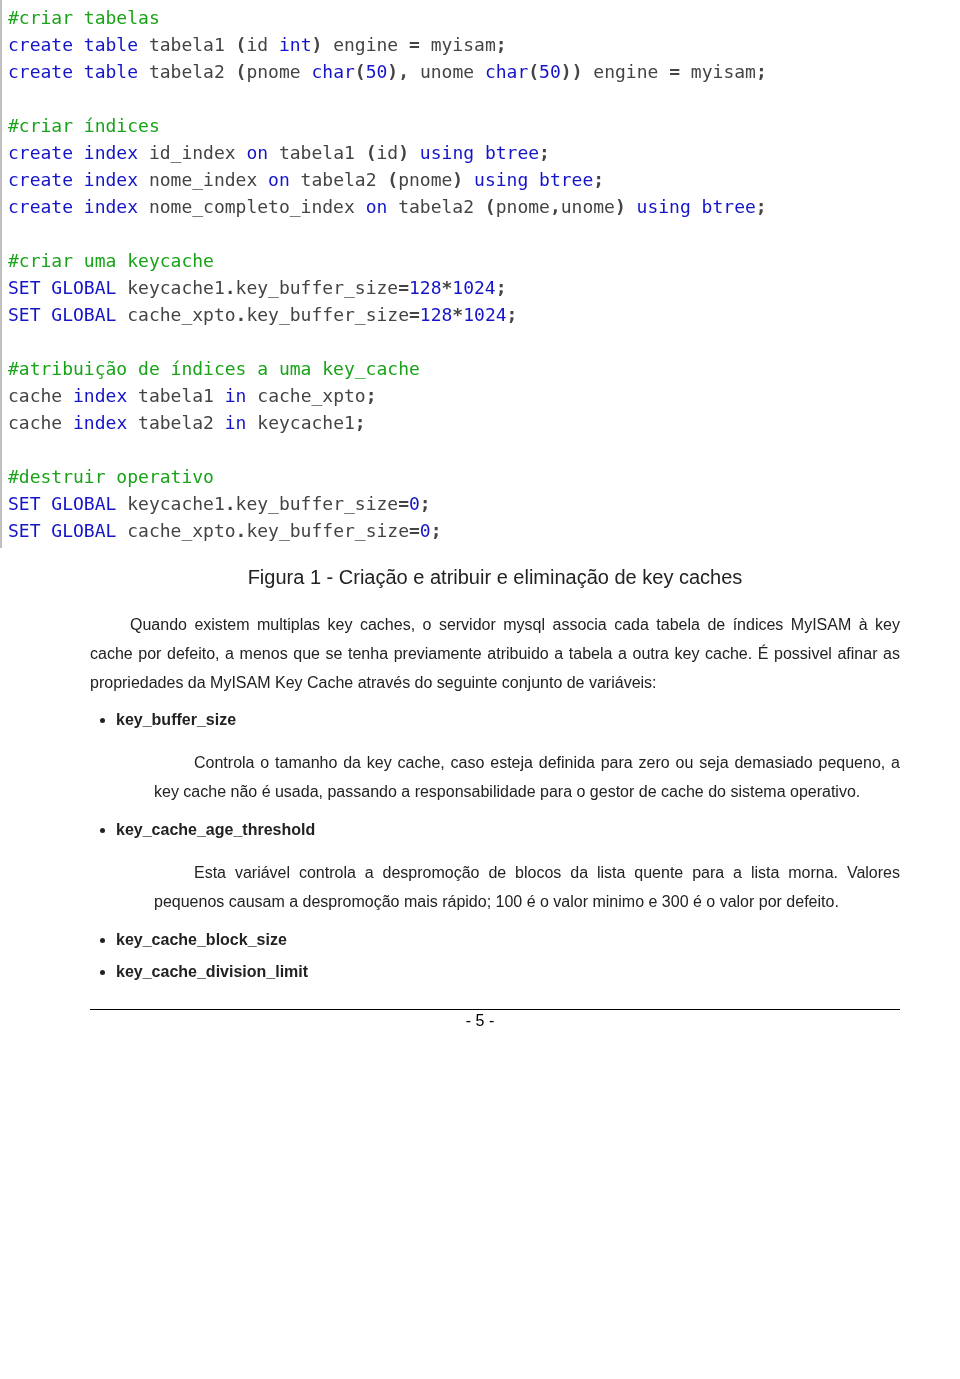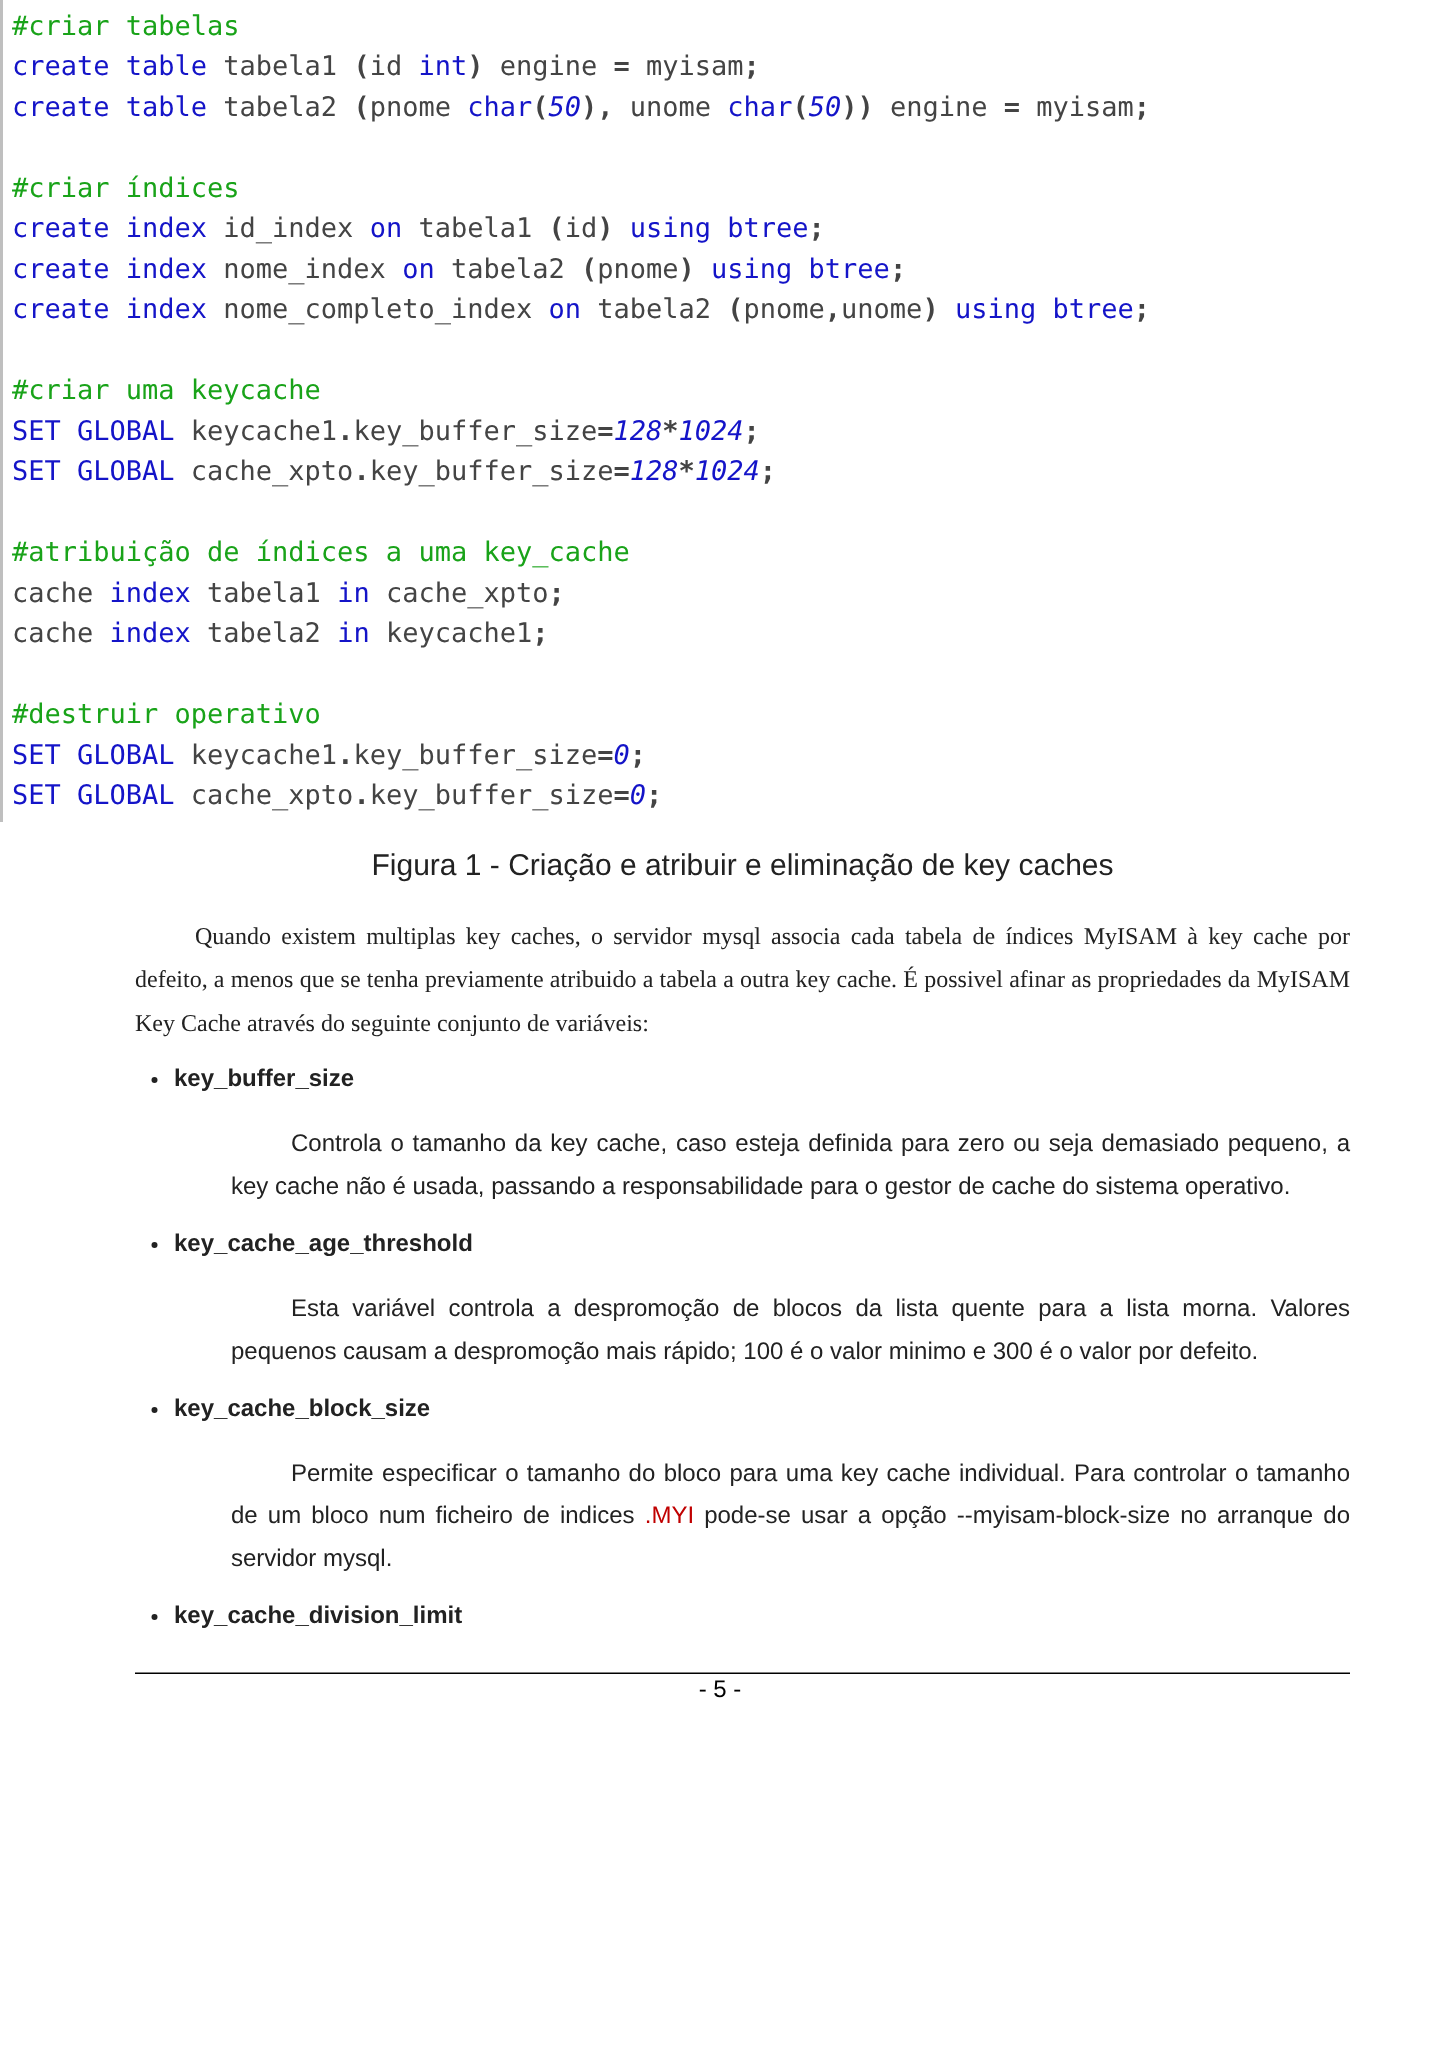--- a/index.html
+++ b/index.html
@@ -17,39 +17,38 @@
     white-space: pre;
     border-left: 2px solid #bfbfbf;
     padding: 4px 0 4px 6px;
     margin-bottom: 18px;
   }
   .tok-comment { color: #19a319; }
   .tok-keyword { color: #1414c8; }
   .tok-ident   { color: #444; }
   .tok-punct   { color: #444; font-weight: 700; }
   .tok-type    { color: #1414c8; }
-  .tok-num     { color: #1414c8; font-style: italic; }
+  .tok-num     { color: #1414c8; }
   .tok-stmt    { color: #1414c8; text-align: center; }
 
   .content {
     padding: 0 60px 0 90px;
     font-size: 16px;
     color: #222;
   }
   .figure-caption {
     text-align: center;
     font-weight: 400;
     margin: 6px 0 22px 0;
     font-size: 20px;
   }
   p.body {
     text-align: justify;
     line-height: 1.8;
     margin: 0 0 14px 0;
-    font-family: Liberation Serif, serif;
   }
   p.indent { text-indent: 40px; }
   ul.vars {
     list-style: disc;
     padding-left: 26px;
     margin: 8px 0 6px 0;
   }
   ul.vars > li { margin: 6px 0 14px 0; }
   .var-name { font-weight: 700; font-size: 16px; }
   .var-desc {
@@ -99,21 +98,20 @@
     <li>
       <span class="var-name">key_buffer_size</span>
       <div class="var-desc">Controla o tamanho da key cache, caso esteja definida para zero ou seja demasiado pequeno, a key cache não é usada, passando a responsabilidade para o gestor de cache do sistema operativo.</div>
     </li>
     <li>
       <span class="var-name">key_cache_age_threshold</span>
       <div class="var-desc">Esta variável controla a despromoção de blocos da lista quente para a lista morna. Valores pequenos causam a despromoção mais rápido; 100 é o valor minimo e 300 é o valor por defeito.</div>
     </li>
     <li>
       <span class="var-name">key_cache_block_size</span>
-      <div class="var-desc"><span>Permite especificar o tamanho do bloco para uma key cache individual. Para controlar o tamanho de um bloco num ficheiro de indices </span><span class="myi">.MYI</span><span> pode-se usar a opção --myisam-block-size no arranque do servidor mysql.</span></div>
     </li>
     <li>
       <span class="var-name">key_cache_division_limit</span>
     </li>
   </ul>
 </div>
 
 <div class="footer-line"></div>
 <div class="page-num">- 5 -</div>
 

